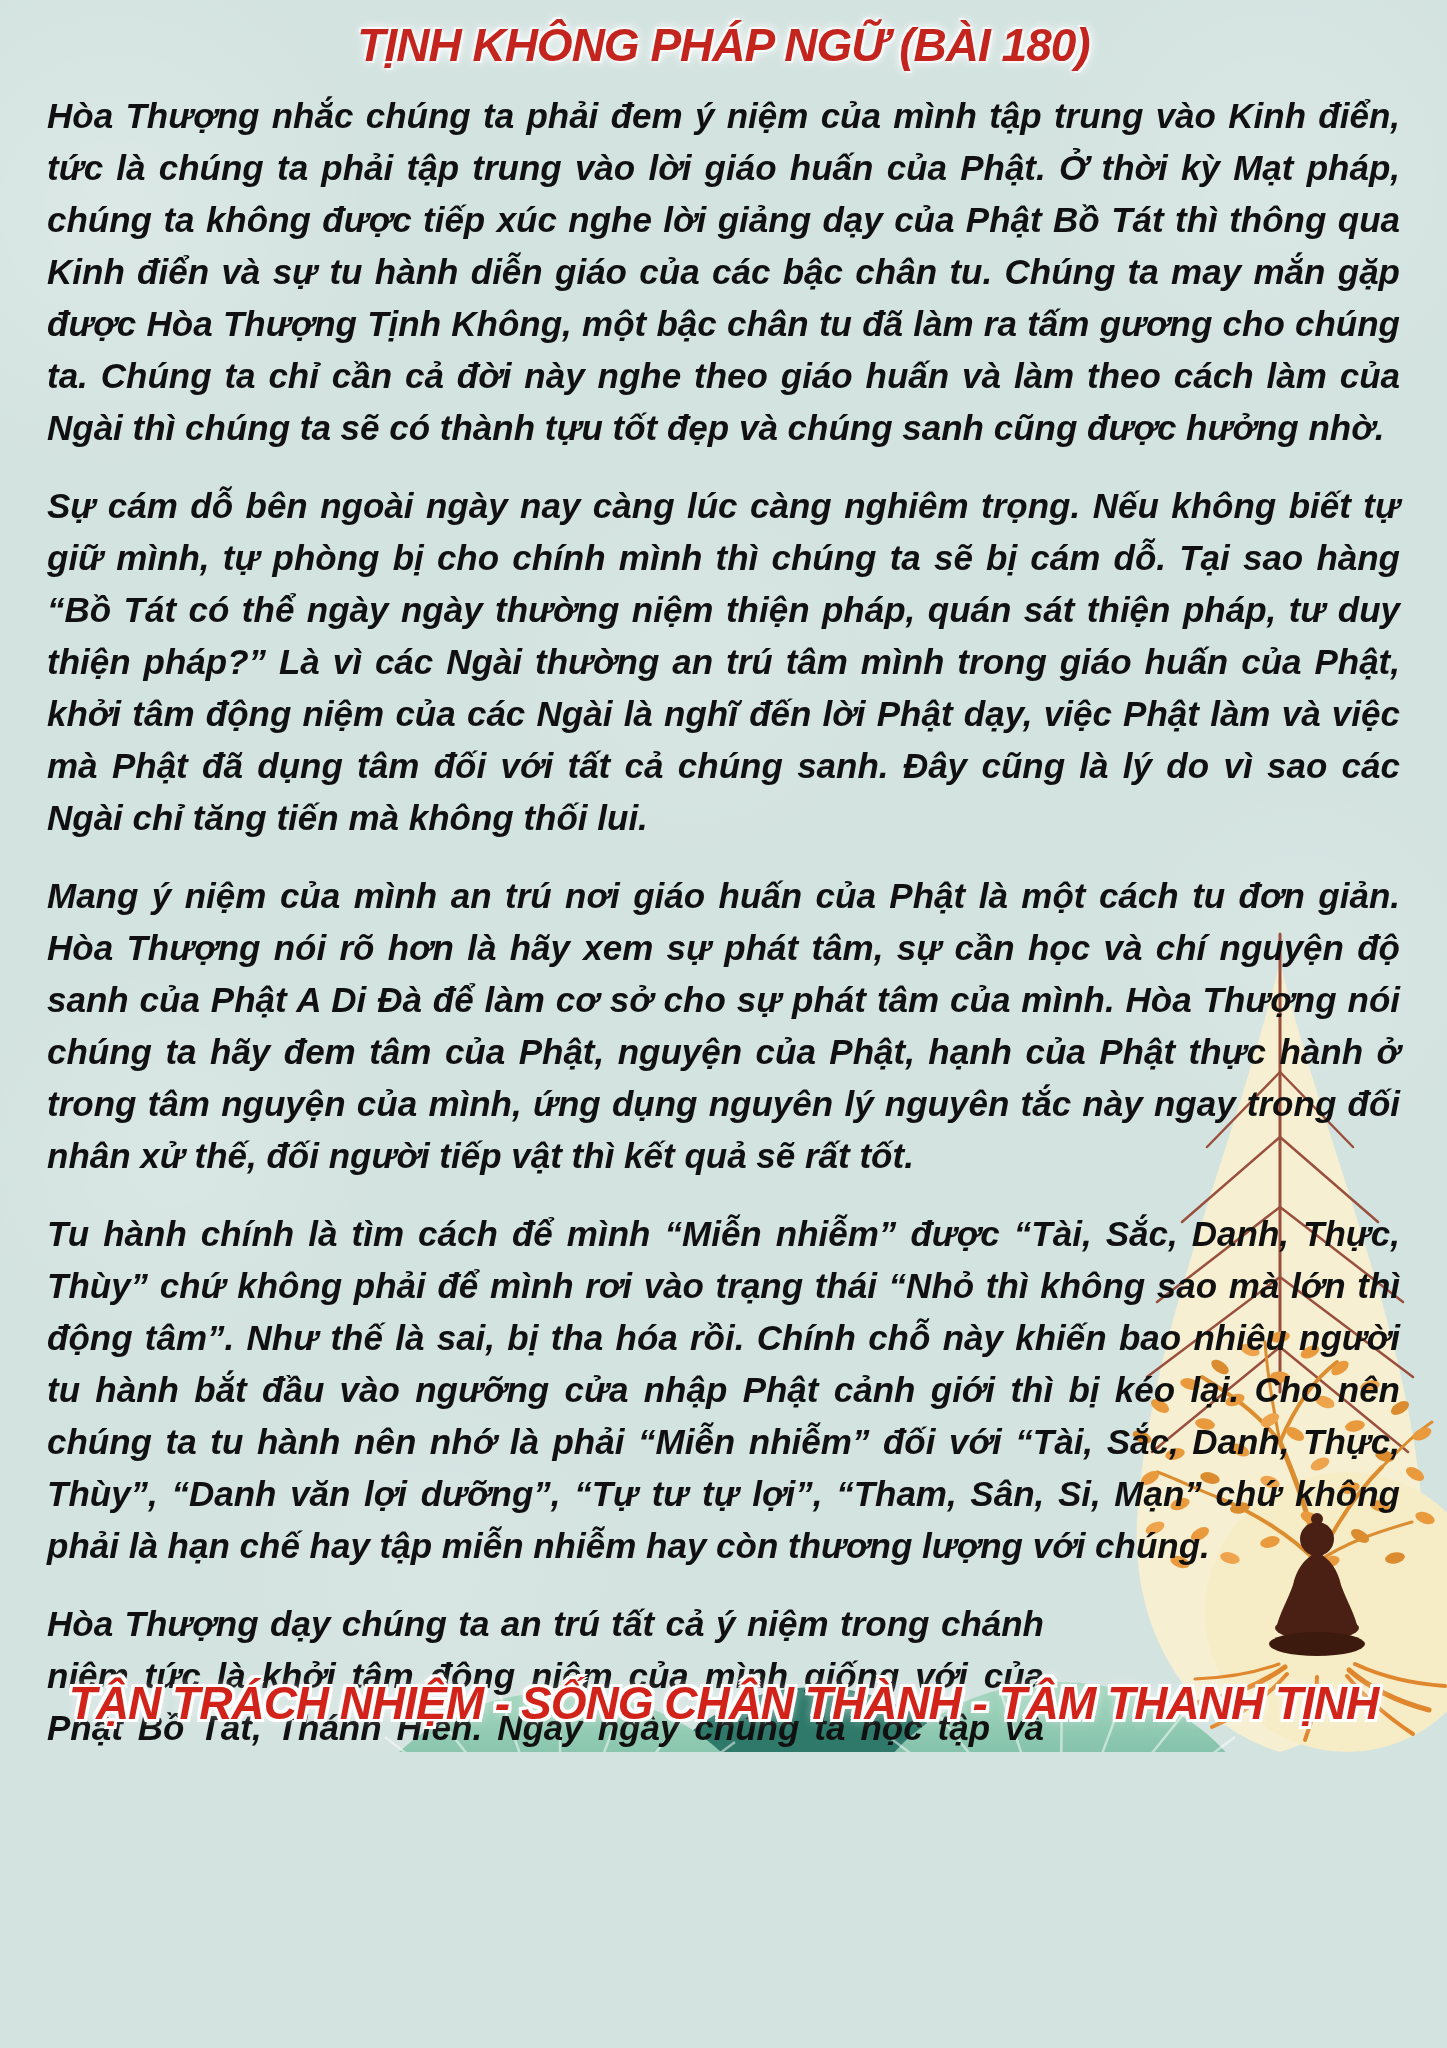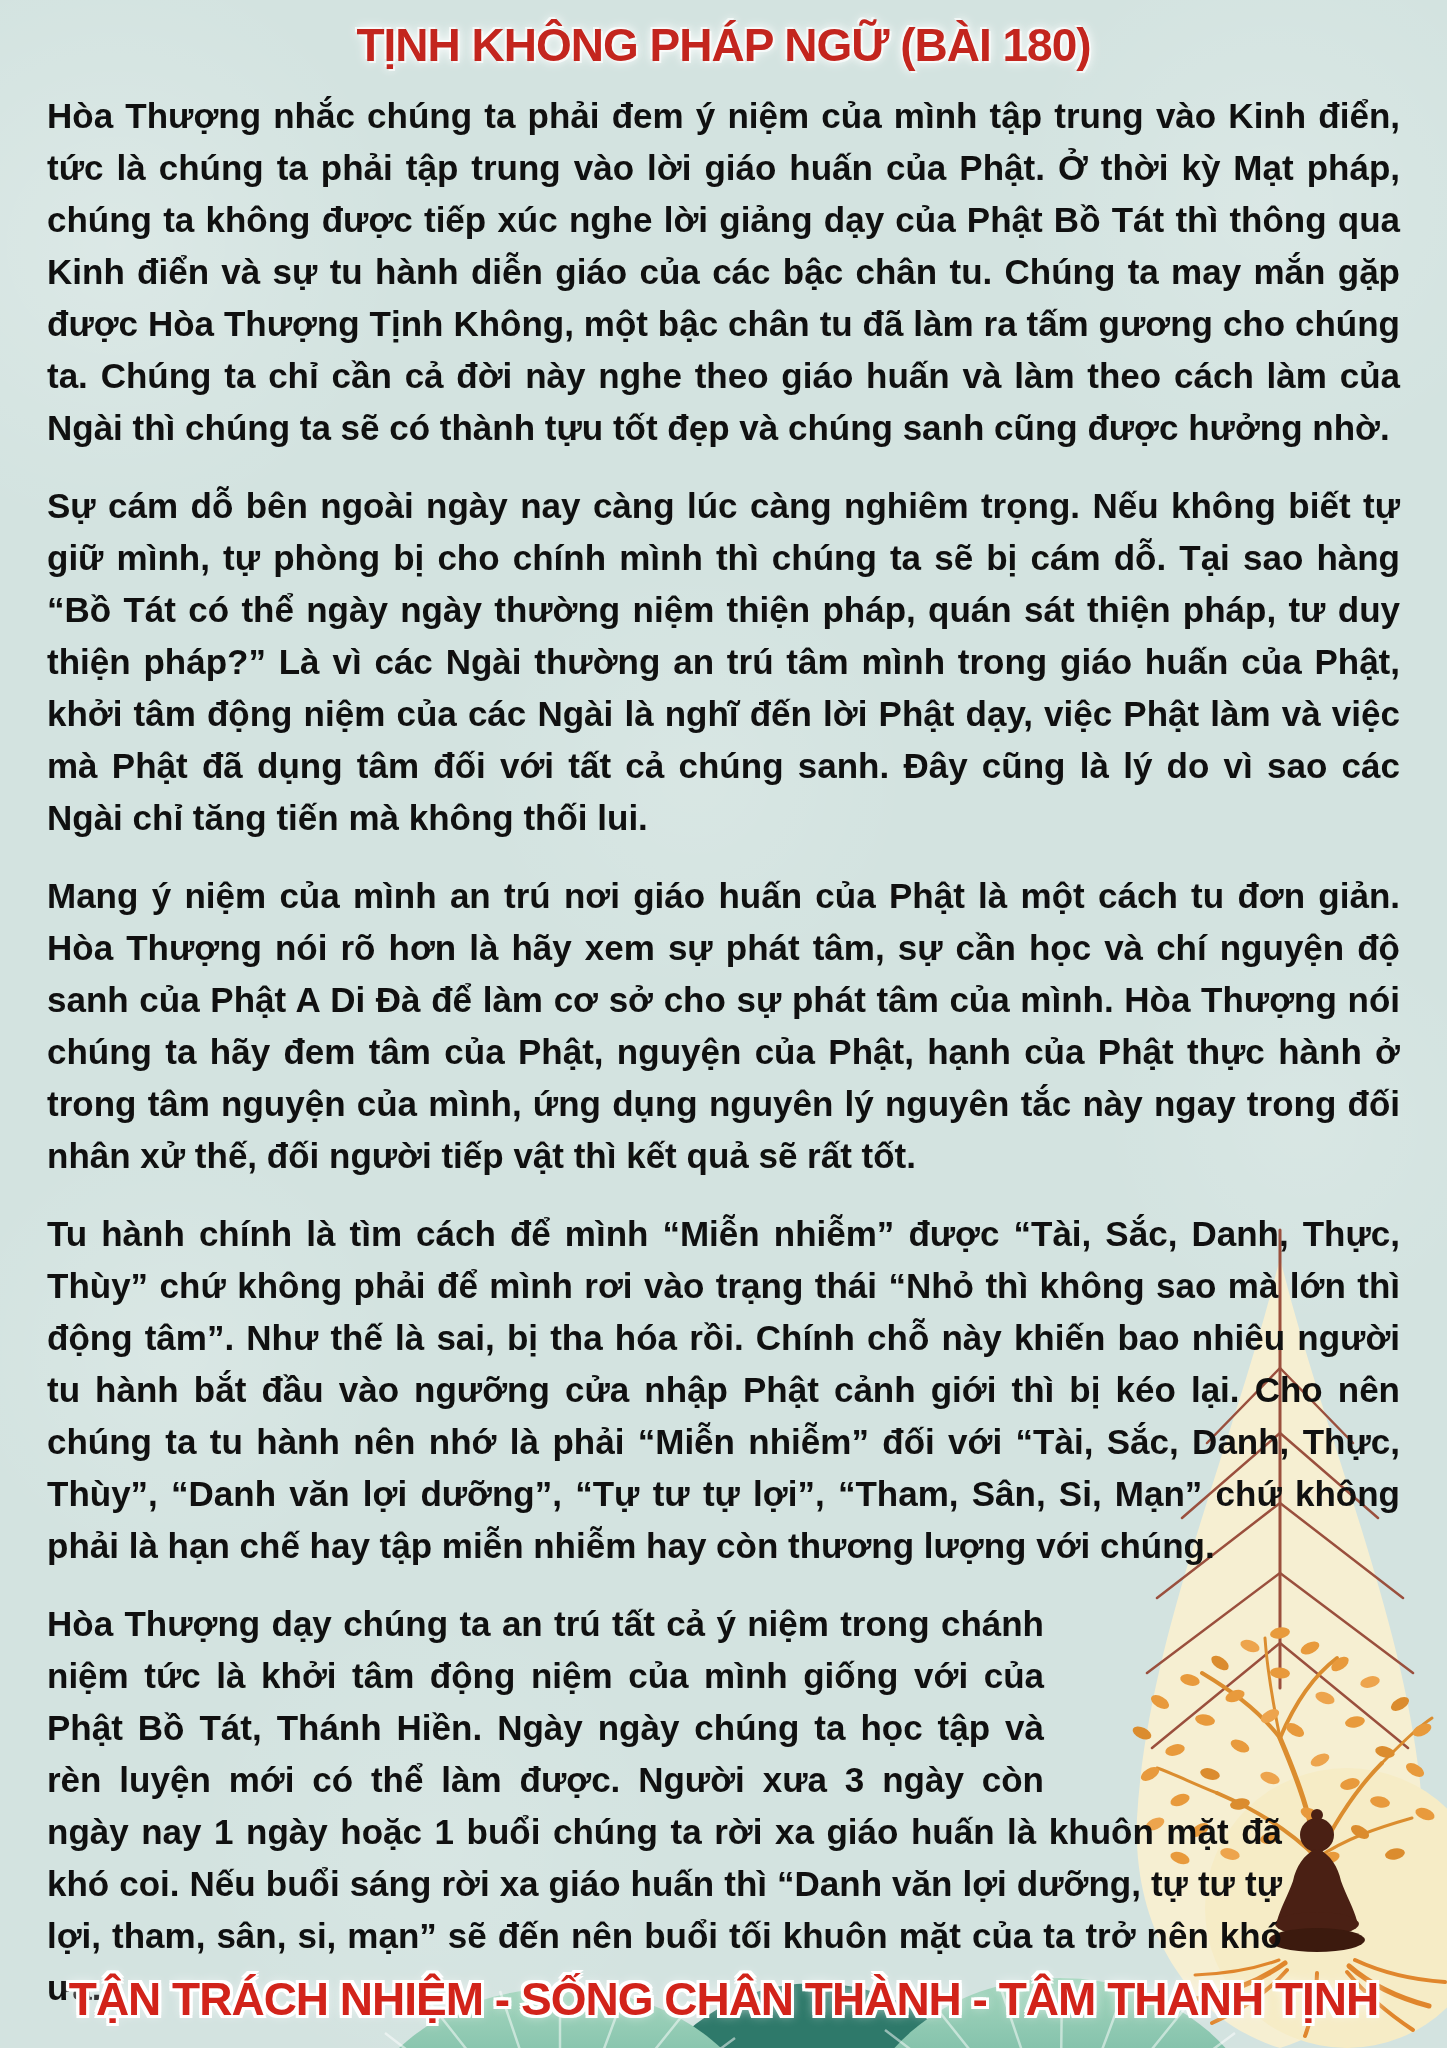--- a/index.html
+++ b/index.html
@@ -2,29 +2,30 @@
 <html><head>
 <meta charset="utf-8">
 <style>
   html,body{margin:0;padding:0}
   body{
     width:1447px;height:2048px;overflow:hidden;
     font-family:"Liberation Sans","DejaVu Sans",sans-serif;
     background:#d3e3e0;
   }
   .page{
-    position:relative;width:1447px;height:2048px;overflow:hidden;
+    position:relative;width:1447px;height:1752px;overflow:hidden;
     background-color:#d3e3e0;
     background-image:
       radial-gradient(circle at 8% 12%,  rgba(255,255,255,.20) 0%, rgba(255,255,255,0) 13%),
       radial-gradient(circle at 88% 10%, rgba(255,255,255,.16) 0%, rgba(255,255,255,0) 12%),
       radial-gradient(circle at 48% 38%, rgba(255,255,255,.12) 0%, rgba(255,255,255,0) 15%),
       radial-gradient(circle at 12% 66%, rgba(255,255,255,.15) 0%, rgba(255,255,255,0) 12%),
       radial-gradient(circle at 90% 55%, rgba(255,255,255,.12) 0%, rgba(255,255,255,0) 12%),
       radial-gradient(circle at 30% 90%, rgba(255,255,255,.10) 0%, rgba(255,255,255,0) 12%);
+    font-style: italic;
   }
   .content{position:relative;z-index:2;padding:0 47px}
   .title{
     margin:18px 0 16px;text-align:center;
     font-size:46px;font-weight:700;letter-spacing:-1px;
     color:#c3251e;
     text-shadow:0 0 8px rgba(255,255,255,.95), 2px 2px 0 rgba(255,255,255,.65),
                 -2px -2px 0 rgba(255,255,255,.65), 0 0 14px rgba(255,255,255,.8);
   }
   .para{

